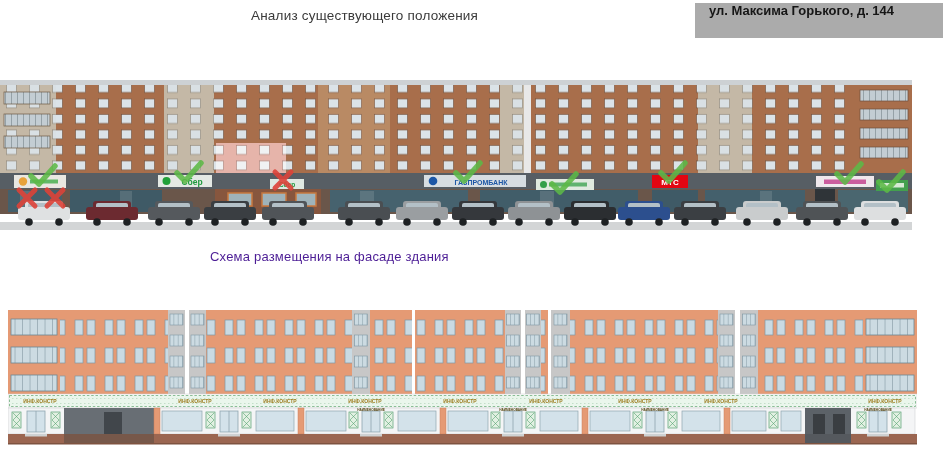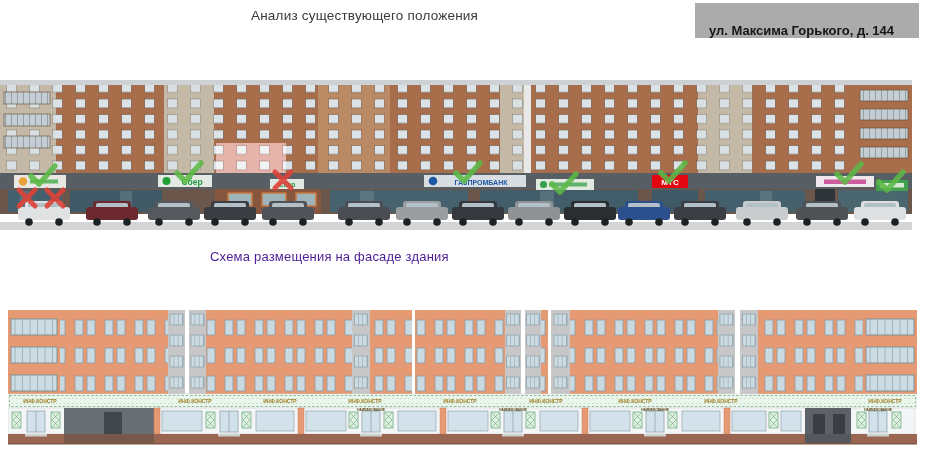--- a/index.html
+++ b/index.html
@@ -7,22 +7,22 @@
     width:951px;height:464px;background:#ffffff;position:relative;
     font-family:"Liberation Sans", sans-serif;overflow:hidden;
   }
   .slide{position:absolute;inset:0;}
   .page-title{
     position:absolute;left:210px;top:8px;font-size:13.5px;color:#3a3a3a;
     letter-spacing:.2px;
     margin-left:41px;
   }
   .address-box{
-    position:absolute;left:695px;top:3px;width:224px;height:35px;
-    background:#ababab;display:flex;align-items:flex-end;box-sizing:border-box;
+    position:absolute;left:695px;top:3px;width:248px;height:35px;
+    background:#ababab;display:flex;align-items:flex-start;box-sizing:border-box;
     padding-left:14px;
   }
   .address-box span{font-size:13px;font-weight:bold;color:#161616;}
   .scheme-title{
     position:absolute;left:210px;top:249px;font-size:13px;color:#4c1d95;
     letter-spacing:.2px;
   }
   .photo-panel{position:absolute;left:0px;top:80px;width:912px;height:150px;}
   .elevation-panel{position:absolute;left:8px;top:310px;width:909px;height:138px;}
   svg{display:block;}

